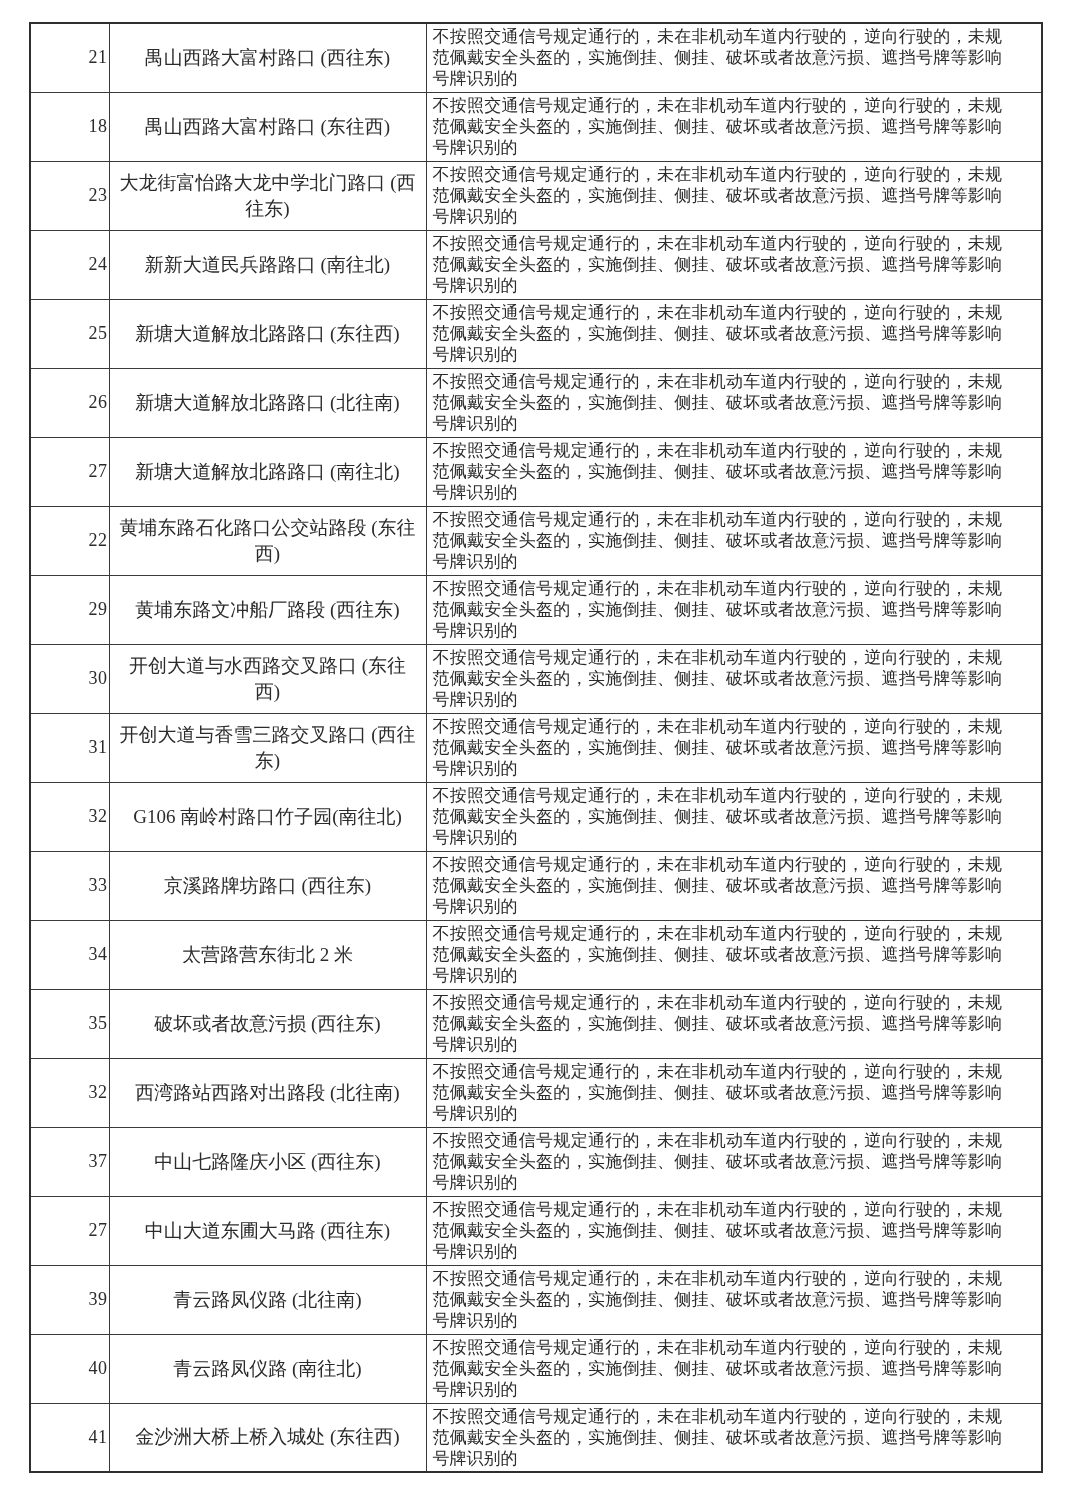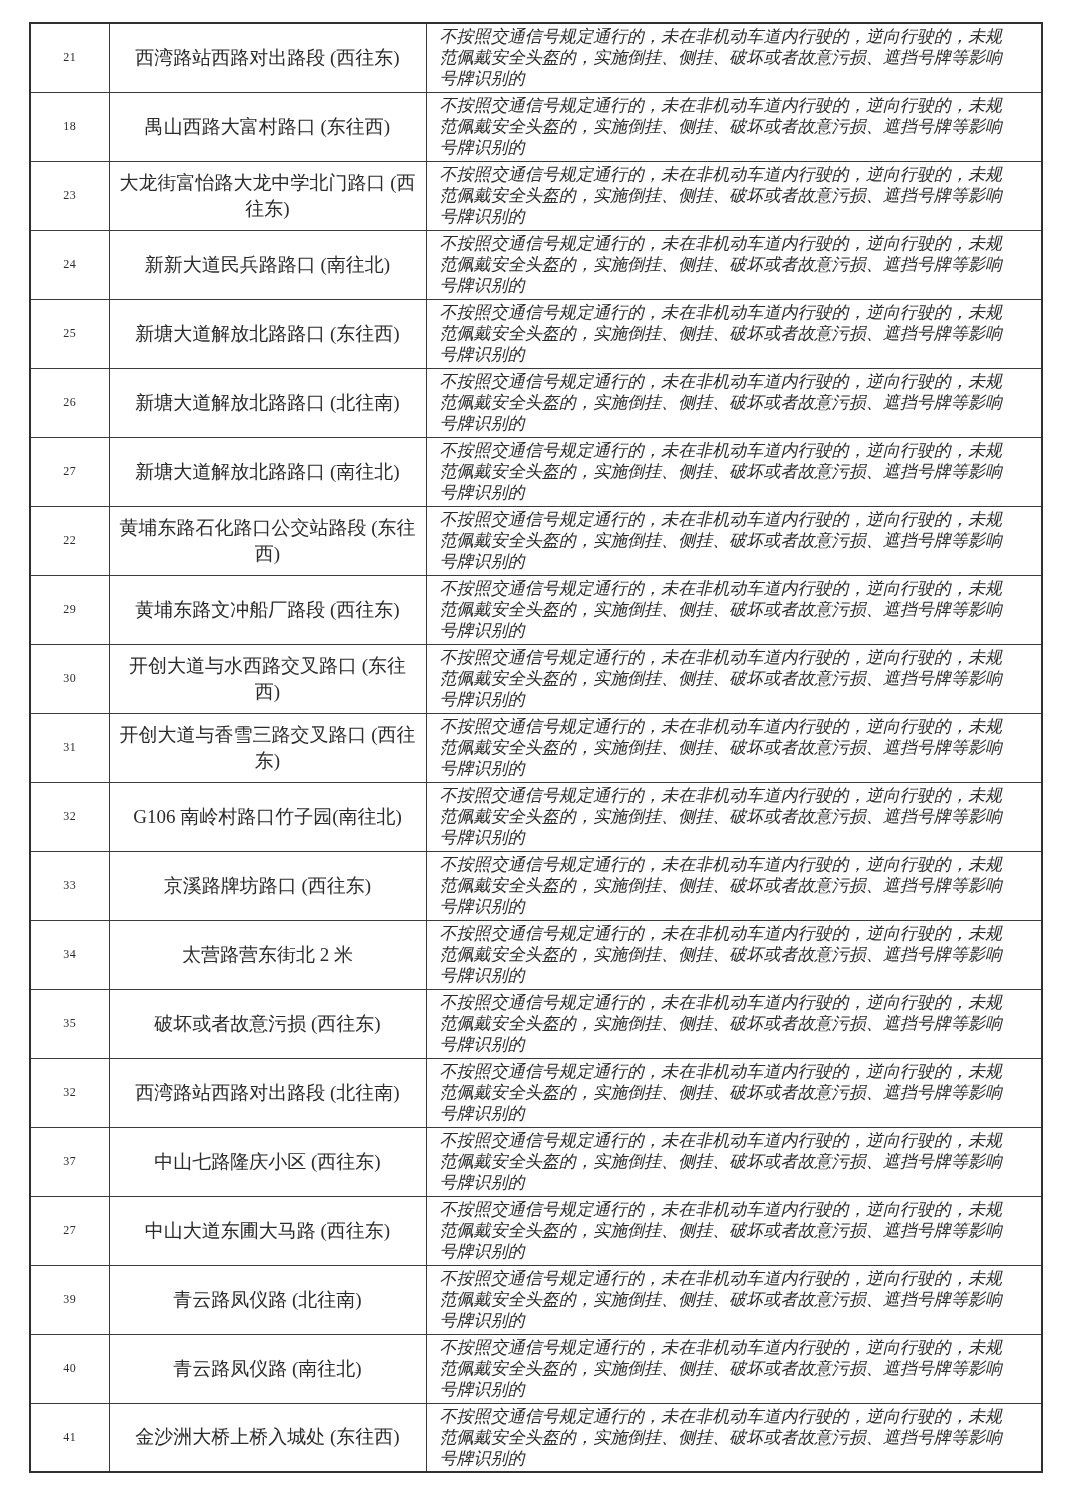--- a/index.html
+++ b/index.html
@@ -31,37 +31,36 @@
     border: 2px solid #2f2f2f;
   }
   table.tbl td {
     border: 1px solid #3a3a3a;
     vertical-align: middle;
     height: 69px;
     box-sizing: border-box;
   }
   td.c-no {
     width: 79px;
-    text-align: center;
-    font-size: 12px;
+    text-align: right;
+    font-size: 18px;
     letter-spacing: 0.5px;
   }
   td.c-loc {
     width: 317px;
     text-align: center;
     font-size: 19px;
     line-height: 26px;
     padding: 2px 8px;
   }
   td.c-vio {
     font-size: 17px;
     line-height: 21px;
     text-align: justify;
-    padding: 2px 39px 2px 13px;
-    font-style: italic;
+    padding: 2px 39px 2px 6px;
   }
   td.c-vio span {
     display: inline;
   }
 </style>
 </head>
 <body>
 
 <div class="page">
   <table class="tbl">
@@ -69,21 +68,21 @@
       <col style="width:79px">
       <col style="width:317px">
       <col>
     </colgroup>
     <tbody id="tbody">
   <tr>
     <td class="c-no">
       <span>21</span>
     </td>
     <td class="c-loc">
-      <span>西湾路站西路对出路段 (西往东)</span>
+      <span>禺山西路大富村路口 (西往东)</span>
     </td>
     <td class="c-vio">
       <span>不按照交通信号规定通行的，未在非机动车道内行驶的，逆向行驶的，未规范佩戴安全头盔的，实施倒挂、侧挂、破坏或者故意污损、遮挡号牌等影响号牌识别的</span>
     </td>
   </tr>
 
   <tr>
     <td class="c-no">
       <span>18</span>
     </td>

